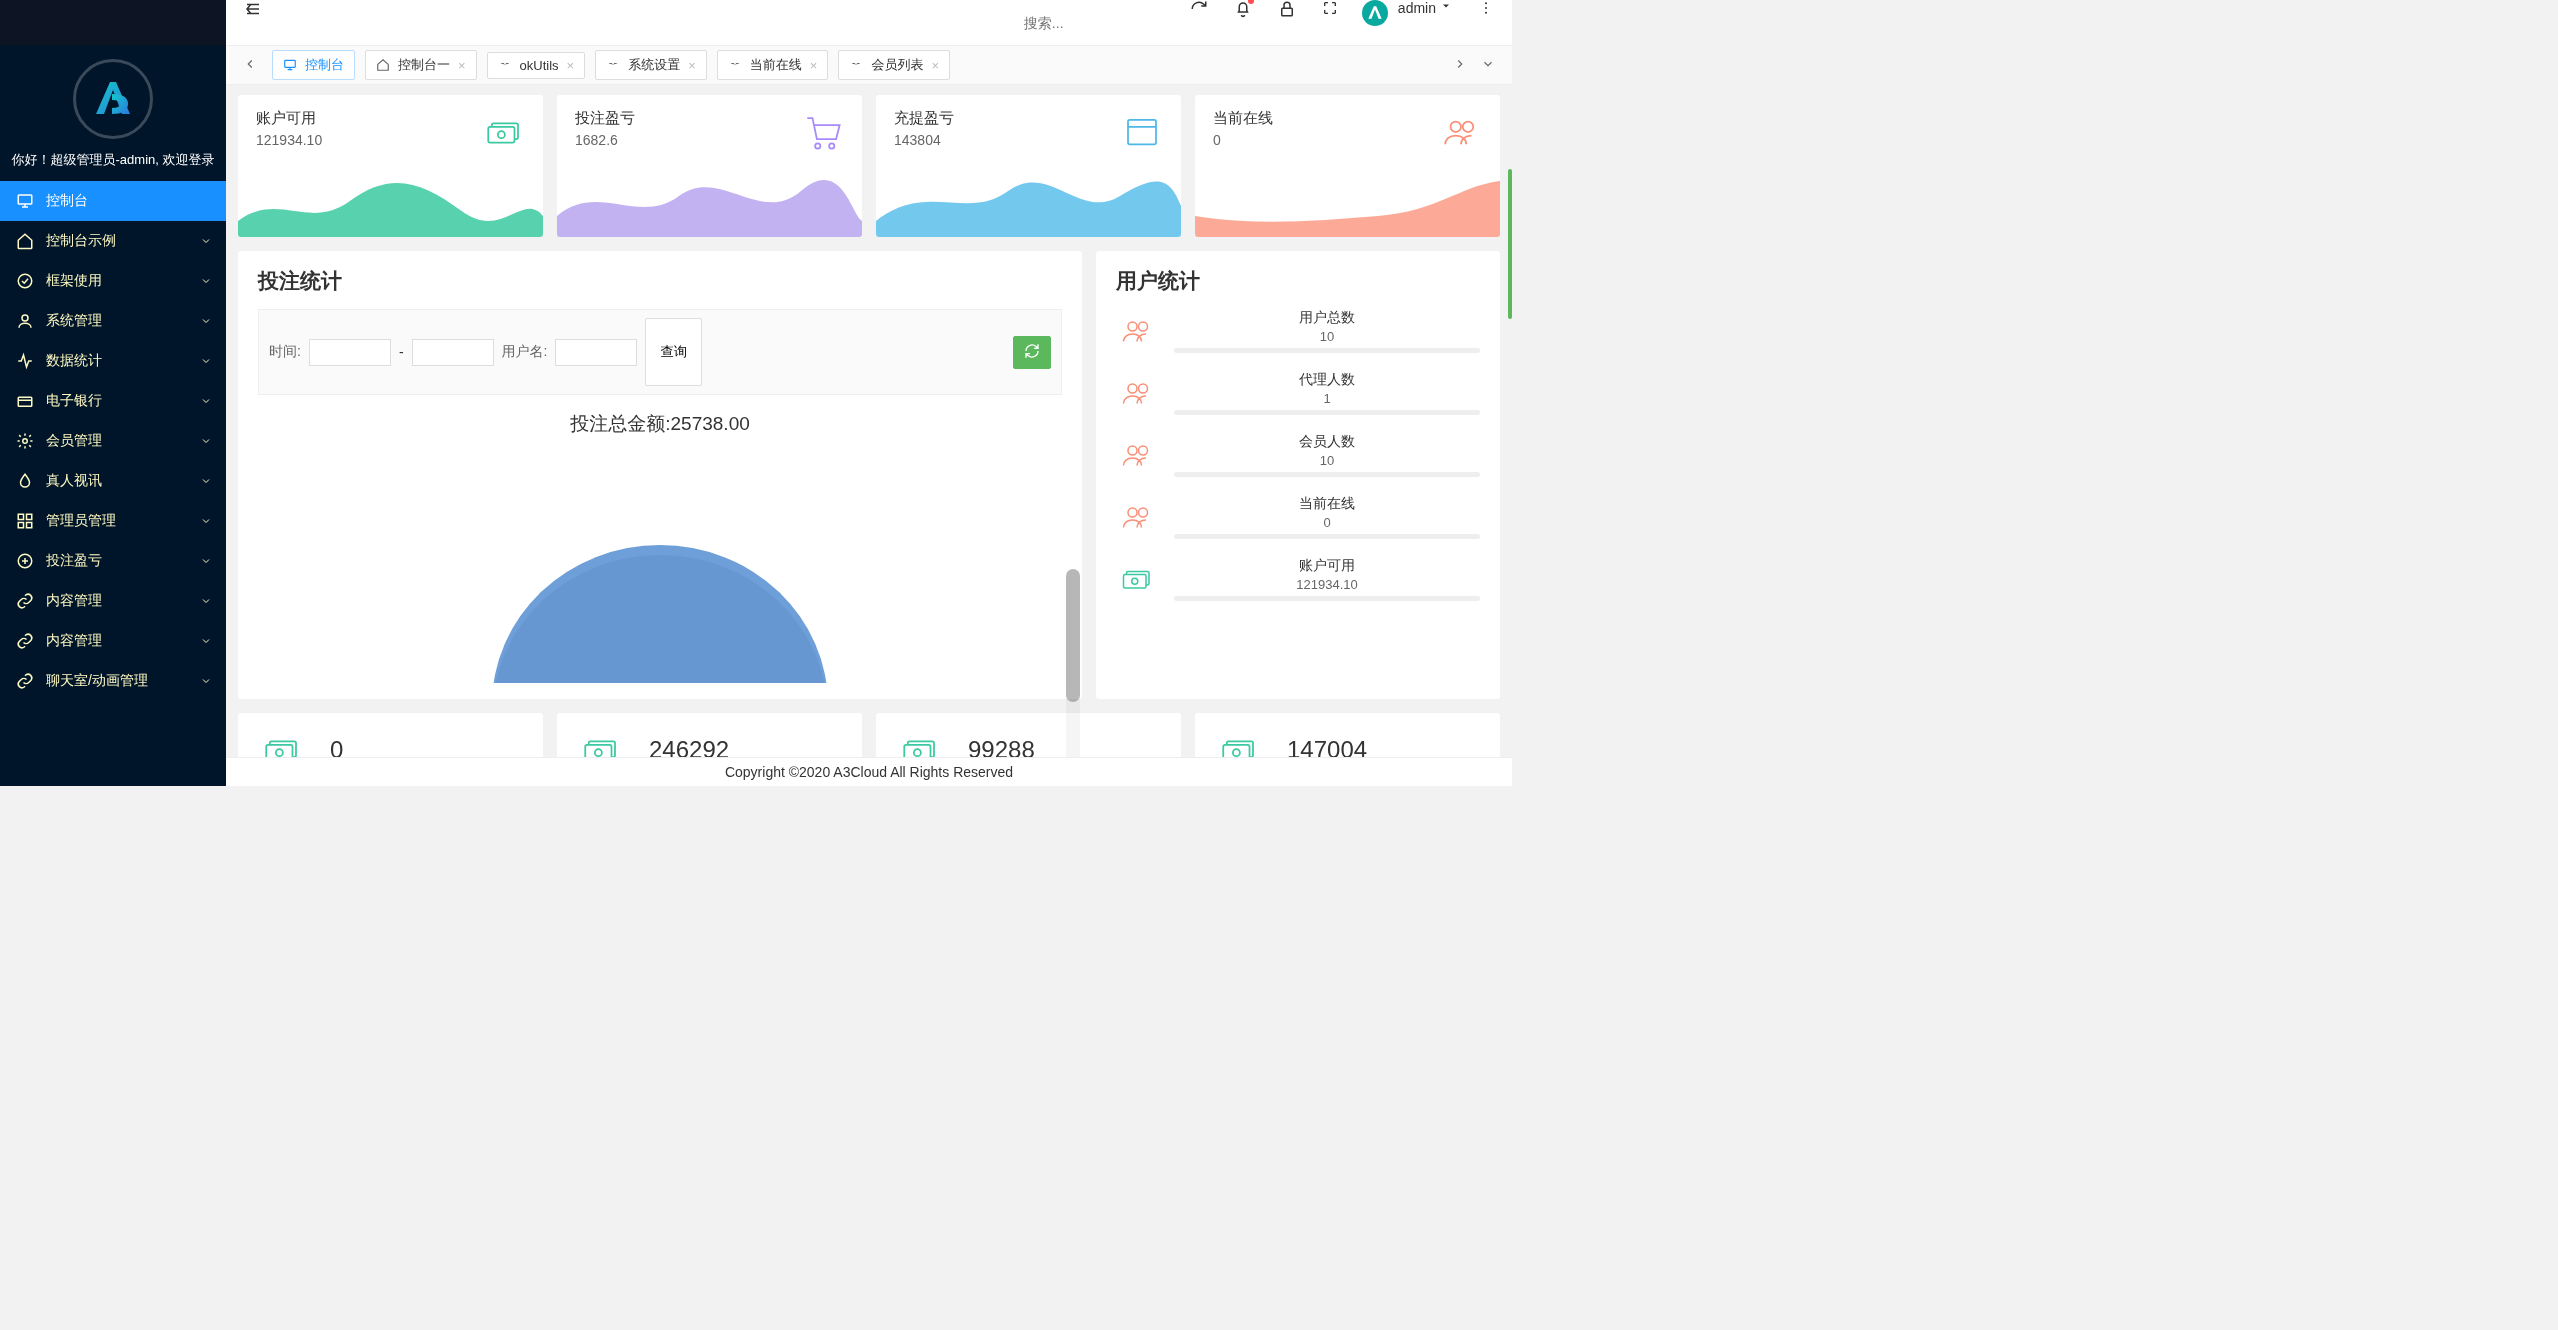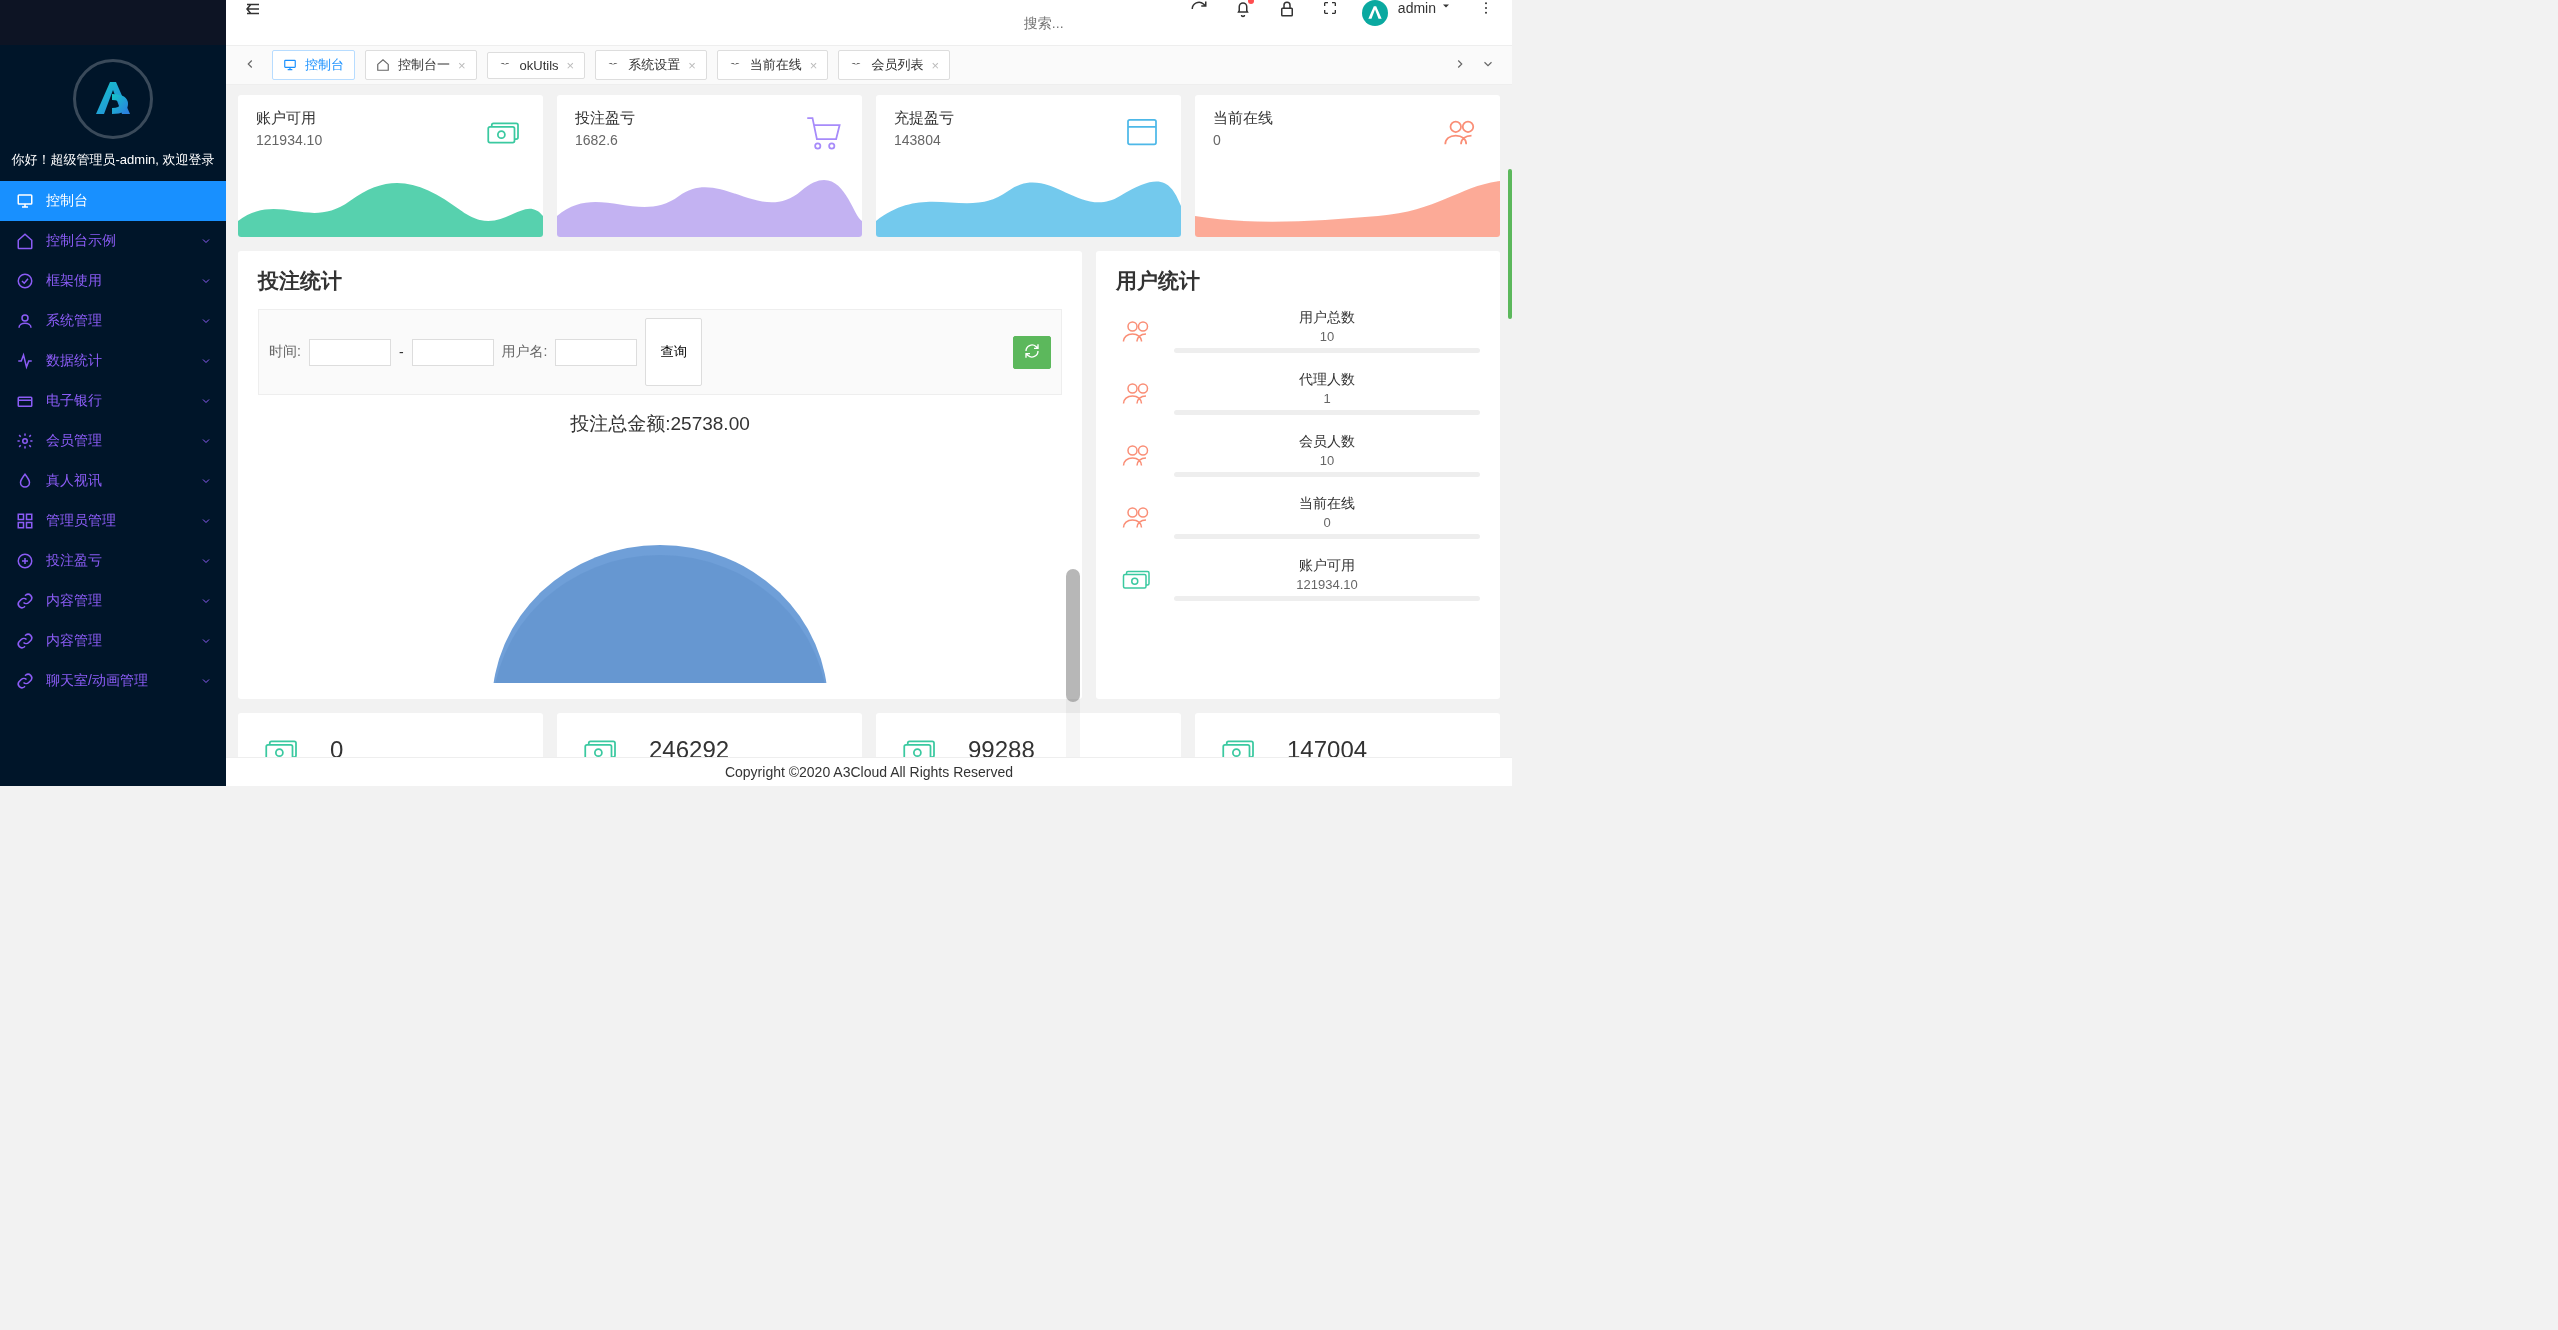--- a/index.html
+++ b/index.html
@@ -6,21 +6,21 @@
 body { font-family: -apple-system, "Helvetica Neue", Arial, sans-serif; font-size: 14px; color: #333; background: #f2f2f2; }
 .app { display: flex; height: 786px; width: 1512px; }
 
 
 .sidebar { width: 226px; background: #001529; color: #fff; display: flex; flex-direction: column; overflow: hidden; }
 .sidebar-top { background: #0d1424; height: 45px; }
 .sidebar-logo { text-align: center; padding: 14px 0 4px 0; }
 .logo-circle { width: 80px; height: 80px; margin: 0 auto; border-radius: 50%; border: 3px solid #3a4a5a; display: flex; align-items: center; justify-content: center; }
 .welcome { text-align: center; font-size: 13px; color: #fff; padding: 8px 4px 12px 4px; }
 .menu { list-style: none; }
-.menu li { display: flex; align-items: center; padding: 11px 16px; cursor: pointer; color: #8b5cf6; font-size: 14px; position: relative; }
+.menu li { display: flex; align-items: center; padding: 11px 16px; cursor: pointer; color: #fef9c3; font-size: 14px; position: relative; }
 .menu li.active { background: #1890ff; color: #fff; }
 .menu li .mi-icon { width: 18px; height: 18px; margin-right: 12px; }
 .menu li .chev { position: absolute; right: 14px; top: 50%; transform: translateY(-50%); }
 
 
 .main { flex: 1; display: flex; flex-direction: column; background: #fff; }
 .header { height: 45px; display: flex; padding: 0 18px; background: #fff; }
 .header .hamb { margin-right: auto; }
 .header .search-input { border: none; outline: none; font-size: 14px; color: #999; width: 140px; }
 .header .hicon { margin-left: 26px; cursor: pointer; position: relative; }

